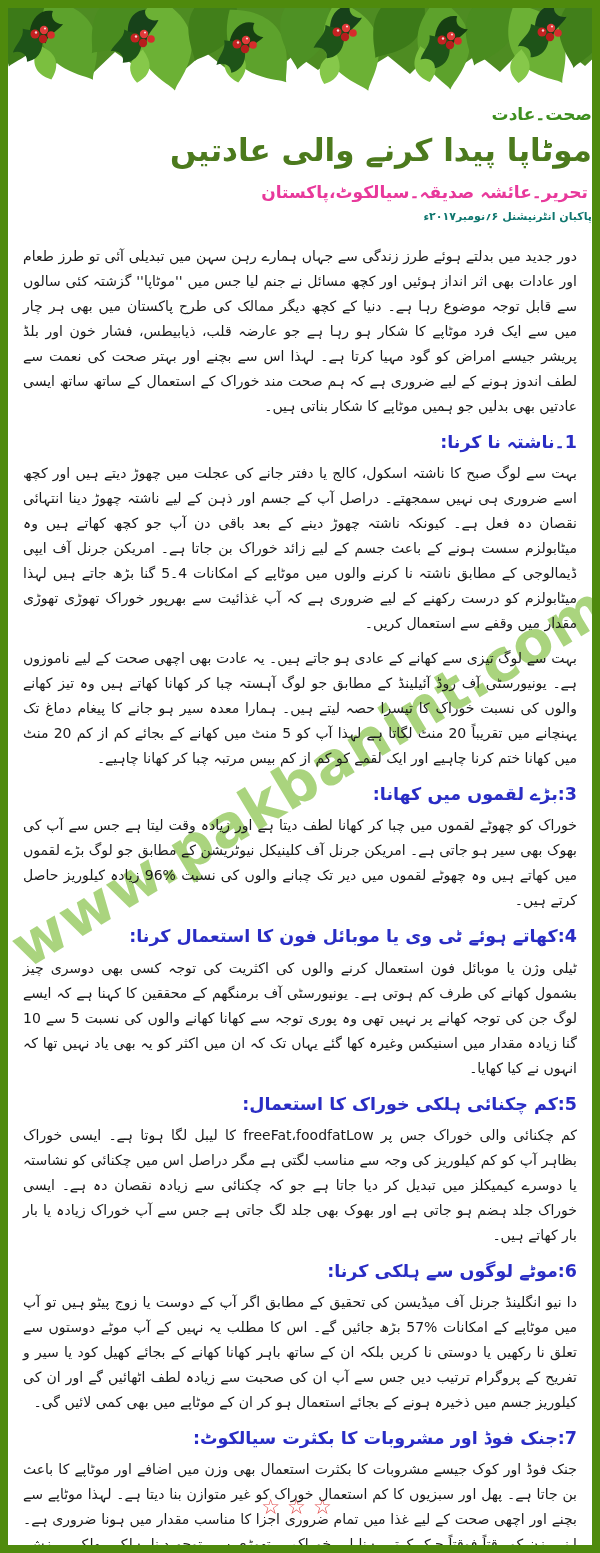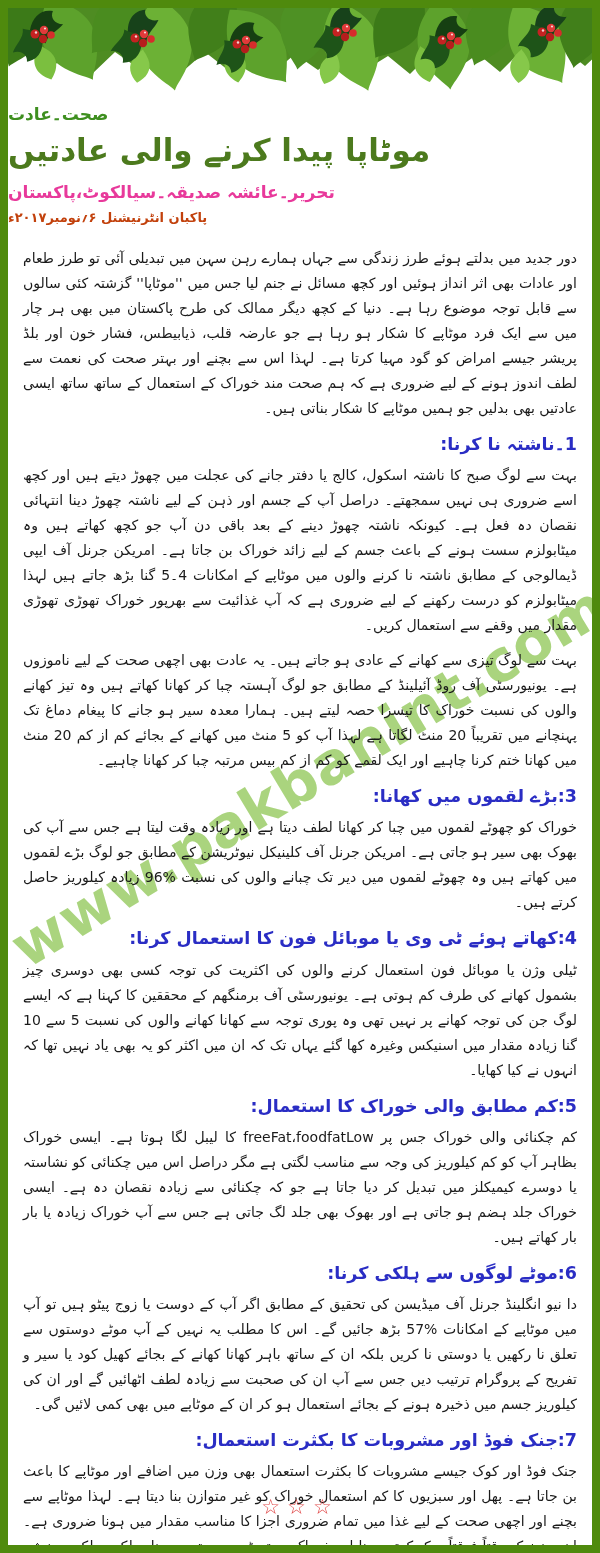--- a/index.html
+++ b/index.html
@@ -9,32 +9,32 @@
     box-sizing:border-box;
     border:8px solid #4f8a0d;
     background:#ffffff;
     overflow:hidden;
     font-family:"DejaVu Sans",sans-serif;
     direction:rtl;
   }
   .banner{
     position:absolute;top:-8px;left:-8px;width:600px;height:95px;z-index:2;
   }
-  .header-block{position:relative;z-index:1;padding-top:92px;text-align:left;}
+  .header-block{position:relative;z-index:1;padding-top:92px;text-align:right;}
   .category{
     color:#3e8f1f;font-size:17px;font-weight:bold;margin:4px 0 6px 0;
   }
   .title{
     color:#4c7a1d;font-size:31px;font-weight:bold;margin:6px 0 10px 0;line-height:1.35;
   }
   .byline{
-    color:#e8399b;font-size:17px;font-weight:bold;margin:2px 16px 8px 0;
+    color:#e8399b;font-size:17px;font-weight:bold;margin:2px 4px 8px 0;
   }
   .dateline{
-    color:#c2410c;font-size:13px;font-weight:bold;margin:8px 0 10px 0;
+    color:#0f766e;font-size:11px;font-weight:bold;margin:8px 0 10px 0;
   }
   .content{
     position:relative;z-index:1;
     padding:6px 15px 0 15px;
     color:#1a1a1a;
     font-size:14px;
     line-height:25px;
     text-align:justify;
   }
   .content p{margin:5px 0 10px 0;}
@@ -162,25 +162,25 @@
     <p>بہت سے لوگ صبح کا ناشتہ اسکول، کالج یا دفتر جانے کی عجلت میں چھوڑ دیتے ہیں اور کچھ اسے ضروری ہی نہیں سمجھتے۔ دراصل آپ کے جسم اور ذہن کے لیے ناشتہ چھوڑ دینا انتہائی نقصان دہ فعل ہے۔ کیونکہ ناشتہ چھوڑ دینے کے بعد باقی دن آپ جو کچھ کھاتے ہیں وہ میٹابولزم سست ہونے کے باعث جسم کے لیے زائد خوراک بن جاتا ہے۔ امریکن جرنل آف ایپی ڈیمالوجی کے مطابق ناشتہ نا کرنے والوں میں موٹاپے کے امکانات 4۔5 گنا بڑھ جاتے ہیں لہذا میٹابولزم کو درست رکھنے کے لیے ضروری ہے کہ آپ غذائیت سے بھرپور خوراک تھوڑی تھوڑی مقدار میں وقفے سے استعمال کریں۔</p>
 
     <p>بہت سے لوگ تیزی سے کھانے کے عادی ہو جاتے ہیں۔ یہ عادت بھی اچھی صحت کے لیے ناموزوں ہے۔ یونیورسٹی آف روڈ آئیلینڈ کے مطابق جو لوگ آہستہ چبا کر کھانا کھاتے ہیں وہ تیز کھانے والوں کی نسبت خوراک کا تیسرا حصہ لیتے ہیں۔ ہمارا معدہ سیر ہو جانے کا پیغام دماغ تک پہنچانے میں تقریباً 20 منٹ لگاتا ہے لہذا آپ کو 5 منٹ میں کھانے کے بجائے کم از کم 20 منٹ میں کھانا ختم کرنا چاہیے اور ایک لقمے کو کم از کم بیس مرتبہ چبا کر کھانا چاہیے۔</p>
 
     <h2 class="sec-heading">3:بڑے لقموں میں کھانا:</h2>
     <p>خوراک کو چھوٹے لقموں میں چبا کر کھانا لطف دیتا ہے اور زیادہ وقت لیتا ہے جس سے آپ کی بھوک بھی سیر ہو جاتی ہے۔ امریکن جرنل آف کلینیکل نیوٹریشن کے مطابق جو لوگ بڑے لقموں میں کھاتے ہیں وہ چھوٹے لقموں میں دیر تک چبانے والوں کی نسبت %96 زیادہ کیلوریز حاصل کرتے ہیں۔</p>
 
     <h2 class="sec-heading">4:کھاتے ہوئے ٹی وی یا موبائل فون کا استعمال کرنا:</h2>
     <p>ٹیلی وژن یا موبائل فون استعمال کرنے والوں کی اکثریت کی توجہ کسی بھی دوسری چیز بشمول کھانے کی طرف کم ہوتی ہے۔ یونیورسٹی آف برمنگھم کے محققین کا کہنا ہے کہ ایسے لوگ جن کی توجہ کھانے پر نہیں تھی وہ پوری توجہ سے کھانا کھانے والوں کی نسبت 5 سے 10 گنا زیادہ مقدار میں اسنیکس وغیرہ کھا گئے یہاں تک کہ ان میں اکثر کو یہ بھی یاد نہیں تھا کہ انہوں نے کیا کھایا۔</p>
 
-    <h2 class="sec-heading">5:کم مطابق والی خوراک کا استعمال:</h2>
+    <h2 class="sec-heading">5:کم چکنائی ہلکی خوراک کا استعمال:</h2>
     <p>کم چکنائی والی خوراک جس پر freeFat،foodfatLow کا لیبل لگا ہوتا ہے۔ ایسی خوراک بظاہر آپ کو کم کیلوریز کی وجہ سے مناسب لگتی ہے مگر دراصل اس میں چکنائی کو نشاستہ یا دوسرے کیمیکلز میں تبدیل کر دیا جاتا ہے جو کہ چکنائی سے زیادہ نقصان دہ ہے۔ ایسی خوراک جلد ہضم ہو جاتی ہے اور بھوک بھی جلد لگ جاتی ہے جس سے آپ خوراک زیادہ یا بار بار کھاتے ہیں۔</p>
 
     <h2 class="sec-heading">6:موٹے لوگوں سے ہلکی کرنا:</h2>
     <p>دا نیو انگلینڈ جرنل آف میڈیسن کی تحقیق کے مطابق اگر آپ کے دوست یا زوج پیٹو ہیں تو آپ میں موٹاپے کے امکانات %57 بڑھ جائیں گے۔ اس کا مطلب یہ نہیں کے آپ موٹے دوستوں سے تعلق نا رکھیں یا دوستی نا کریں بلکہ ان کے ساتھ باہر کھانا کھانے کے بجائے کھیل کود یا سیر و تفریح کے پروگرام ترتیب دیں جس سے آپ ان کی صحبت سے زیادہ لطف اٹھائیں گے اور ان کی کیلوریز جسم میں ذخیرہ ہونے کے بجائے استعمال ہو کر ان کے موٹاپے میں بھی کمی لائیں گی۔</p>
 
-    <h2 class="sec-heading">7:جنک فوڈ اور مشروبات کا بکثرت استعمال:</h2>
+    <h2 class="sec-heading">7:جنک فوڈ اور مشروبات کا بکثرت سیالکوٹ:</h2>
     <p>جنک فوڈ اور کوک جیسے مشروبات کا بکثرت استعمال بھی وزن میں اضافے اور موٹاپے کا باعث بن جاتا ہے۔ پھل اور سبزیوں کا کم استعمال خوراک کو غیر متوازن بنا دیتا ہے۔ لہذا موٹاپے سے بچنے اور اچھی صحت کے لیے غذا میں تمام ضروری اجزا کا مناسب مقدار میں ہونا ضروری ہے۔ اپنے وزن کو وقتاً فوقتاً چیک کرتے رہنا اور خوراک پر تھوڑی سی توجہ دینا، ہلکی پھلکی ورزش، چہل قدمی اور بھوک رکھ کر کھانا کھانے سے آپ موٹاپے جیسے مرض سے محفوظ رہ سکتے ہیں۔</p>
   </div>
 
   <div class="stars">☆☆☆</div>
 
 </div>
 
 </body></html>

